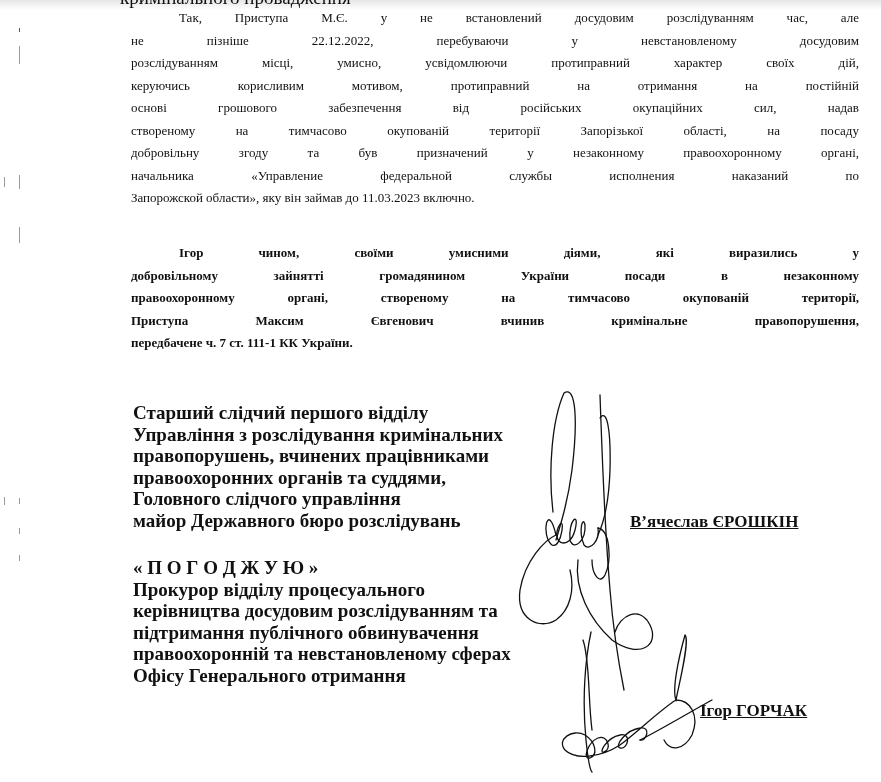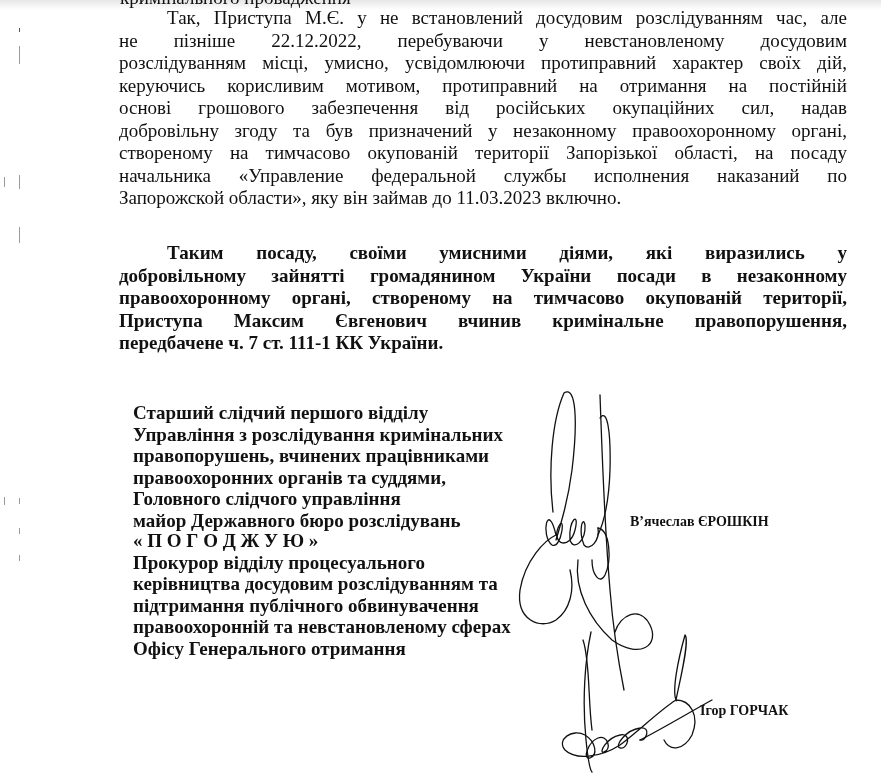--- a/index.html
+++ b/index.html
@@ -11,36 +11,36 @@
     }
     .top-shade {
       position: absolute; left: 0; top: 0; width: 881px; height: 10px;
       background: linear-gradient(#e6e6e6, #ffffff);
     }
     .clipped-line {
       position: absolute; left: 120px; top: -13px; font-size: 19px; line-height: 22px;
       color: #111;
     }
     .para {
-      position: absolute; left: 119px; width: 728px;
-      font-size: 19px; line-height: 22.5px; text-align: justify;
+      position: absolute; left: 131px; width: 728px;
+      font-size: 13px; line-height: 22.5px; text-align: justify;
     }
     .para .line { display: block; text-align: justify; text-align-last: justify; white-space: nowrap; }
     .para .line.last { text-align-last: left; }
     .para .line.first { text-indent: 48px; }
     .p1 { top: 7px; }
     .p2 { top: 242px; font-weight: bold; }
     .block {
       position: absolute; left: 133px; font-weight: bold; font-size: 19px; line-height: 21.5px;
     }
     .block .line { display: block; white-space: nowrap; }
     .sig1 { top: 394px; margin-top: 8px; }
-    .sig2 { top: 530px; }
+    .sig2 { top: 557px; }
     .name {
-      position: absolute; font-weight: bold; font-size: 14px; line-height: 22px; white-space: nowrap;
+      position: absolute; font-weight: bold; font-size: 17px; line-height: 22px; white-space: nowrap; text-decoration: underline;
     }
     .name1 { left: 630px; top: 511px; }
     .name2 { left: 700px; top: 700px; }
     .margin-mark { position: absolute; width: 1px; background: #9a9a9a; }
     svg.signature { position: absolute; overflow: visible; }
   </style>
 </head>
 <body>
 
 <div class="top-shade"></div>
@@ -56,28 +56,28 @@
 <div class="margin-mark" style="left:19px;top:555px;height:6px"></div>
 
 <div class="clipped-line">кримінального провадження</div>
 
 <div class="para p1">
   <span class="line first">Так, Приступа М.Є. у не встановлений досудовим розслідуванням час, але</span>
   <span class="line">не пізніше 22.12.2022, перебуваючи у невстановленому досудовим</span>
   <span class="line">розслідуванням місці, умисно, усвідомлюючи протиправний характер своїх дій,</span>
   <span class="line">керуючись корисливим мотивом, протиправний на отримання на постійній</span>
   <span class="line">основі грошового забезпечення від російських окупаційних сил, надав</span>
+  <span class="line">створеному на тимчасово окупованій території Запорізької області, на посаду</span>
   <span class="line">добровільну згоду та був призначений у незаконному правоохоронному органі,</span>
-  <span class="line">створеному на тимчасово окупованій території Запорізької області, на посаду</span>
   <span class="line">начальника «Управление федеральной службы исполнения наказаний по</span>
   <span class="line last">Запорожской области», яку він займав до 11.03.2023 включно.</span>
 </div>
 
 <div class="para p2">
-  <span class="line first">Таким посаду, своїми умисними діями, які виразились у</span>
+  <span class="line first">Ігор чином, своїми умисними діями, які виразились у</span>
   <span class="line">добровільному зайнятті громадянином України посади в незаконному</span>
   <span class="line">правоохоронному органі, створеному на тимчасово окупованій території,</span>
   <span class="line">Приступа Максим Євгенович вчинив кримінальне правопорушення,</span>
   <span class="line last">передбачене ч. 7 ст. 111-1 КК України.</span>
 </div>
 
 <div class="block sig1">
   <span class="line">Старший слідчий першого відділу</span>
   <span class="line">Управління з розслідування кримінальних</span>
   <span class="line">правопорушень, вчинених працівниками</span>

